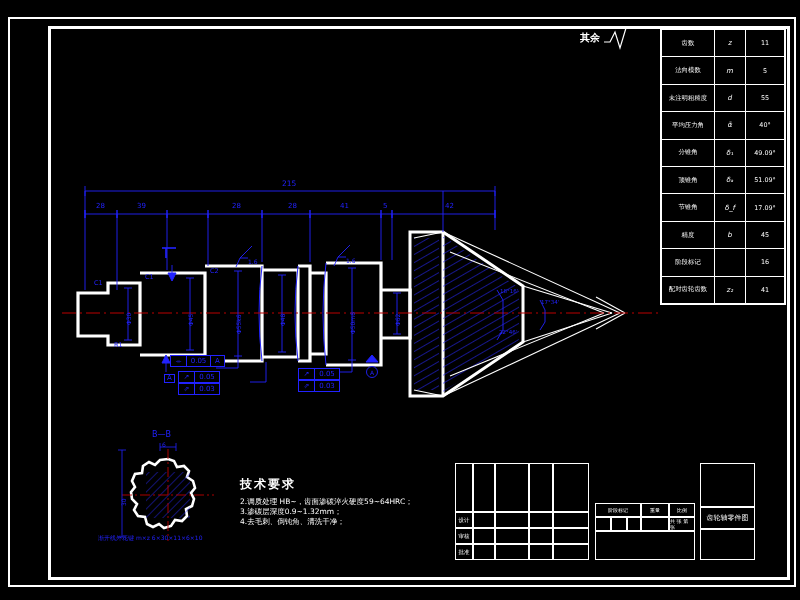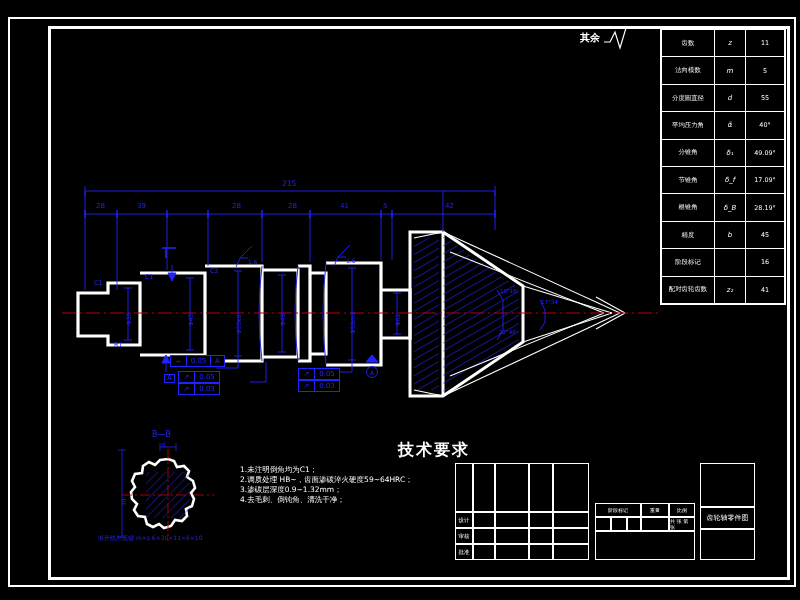--- a/index.html
+++ b/index.html
@@ -36,22 +36,22 @@
      color:#fff;font-size:5.5px;display:flex;align-items:center;justify-content:center;}
   #material-cell{position:absolute;left:140px;top:0px;width:100px;height:40px;
      border:1px solid #fff;box-sizing:border-box;color:#fff;font-size:9px;
      display:flex;align-items:center;justify-content:center;font-weight:bold;}
   #drawing-name-cell{position:absolute;left:245px;top:44px;width:55px;height:22px;
      border:1px solid #fff;box-sizing:border-box;color:#fff;font-size:7px;
      display:flex;align-items:center;justify-content:center;}
 
   
   #tech-req{position:absolute;left:240px;top:440px;width:230px;color:#fff;}
-  #tech-req .tr-title{font-size:16px;text-align:right;margin-bottom:4px;
-     letter-spacing:2px;font-weight:bold;}
+  #tech-req .tr-title{font-size:12px;text-align:left;margin-bottom:4px;
+     letter-spacing:2px;font-weight:bold;margin-top:36px;}
   #tech-req .tr-line{font-size:7.5px;line-height:10px;white-space:nowrap;}
 
   
   #section-bb{position:absolute;left:100px;top:430px;width:130px;height:125px;}
   #bb-label{position:absolute;left:52px;top:0px;color:#2222ff;font-size:8px;}
   #bb-caption{position:absolute;left:-2px;top:104px;color:#2222ff;font-size:6px;
      white-space:nowrap;}
 
   
   .gdt{position:absolute;border:1px solid #2222ff;box-sizing:border-box;
@@ -80,43 +80,43 @@
       <div class="cell c1">齿数</div>
       <div class="cell c2 sym">z</div>
       <div class="cell c3">11</div>
     </div>
     <div class="prow">
       <div class="cell c1">法向模数</div>
       <div class="cell c2 sym">m</div>
       <div class="cell c3">5</div>
     </div>
     <div class="prow">
-      <div class="cell c1">分度圆直径</div>
+      <div class="cell c1">未注明粗糙度</div>
       <div class="cell c2 sym">d</div>
       <div class="cell c3">55</div>
     </div>
     <div class="prow">
       <div class="cell c1">平均压力角</div>
       <div class="cell c2 sym">ᾱ</div>
       <div class="cell c3">40°</div>
     </div>
     <div class="prow">
       <div class="cell c1">分锥角</div>
       <div class="cell c2 sym">δ₁</div>
       <div class="cell c3">49.09°</div>
     </div>
     <div class="prow">
+      <div class="cell c1">顶锥角</div>
+      <div class="cell c2 sym">δₐ</div>
+      <div class="cell c3">51.09°</div>
+    </div>
+    <div class="prow">
       <div class="cell c1">节锥角</div>
       <div class="cell c2 sym">δ_f</div>
       <div class="cell c3">17.09°</div>
-    </div>
-    <div class="prow">
-      <div class="cell c1">根锥角</div>
-      <div class="cell c2 sym">δ_B</div>
-      <div class="cell c3">28.19°</div>
     </div>
     <div class="prow">
       <div class="cell c1">精度</div>
       <div class="cell c2 sym">b</div>
       <div class="cell c3">45</div>
     </div>
     <div class="prow">
       <div class="cell c1">阶段标记</div>
       <div class="cell c2 sym"></div>
       <div class="cell c3">16</div>
@@ -365,21 +365,20 @@
 
   <div id="section-bb">
     <div id="bb-label">B—B</div>
     <div class="btxt" style="left:62px;top:12px;font-size:6px;">6</div>
     <div class="btxt vtxt" style="left:21px;top:76px;font-size:6px;">30</div>
     <div id="bb-caption">渐开线外花键 m×z 6×30×11×6×10</div>
   </div>
 
   <div id="tech-req">
     <div class="tr-title">技术要求</div>
-    <div class="tr-line">1.未注明倒角均为C1；</div>
     <div class="tr-line">2.调质处理 HB∼，齿面渗碳淬火硬度59∼64HRC；</div>
     <div class="tr-line">3.渗碳层深度0.9∼1.32mm；</div>
     <div class="tr-line">4.去毛刺、倒钝角、清洗干净；</div>
   </div>
 
   <div id="title-block">
 
     <div class="tb-grid" style="left:0px;top:0px;width:134px;height:97px;"></div>
     <div class="tb-cell" style="left:0px;top:0px;width:18px;height:49px;"></div>
     <div class="tb-cell" style="left:18px;top:0px;width:22px;height:49px;"></div>

